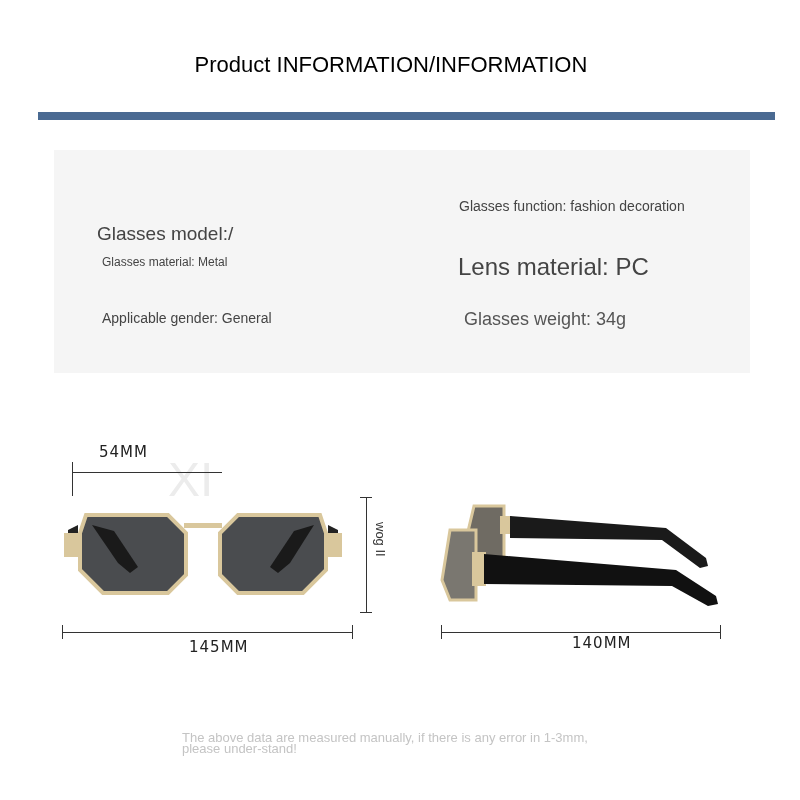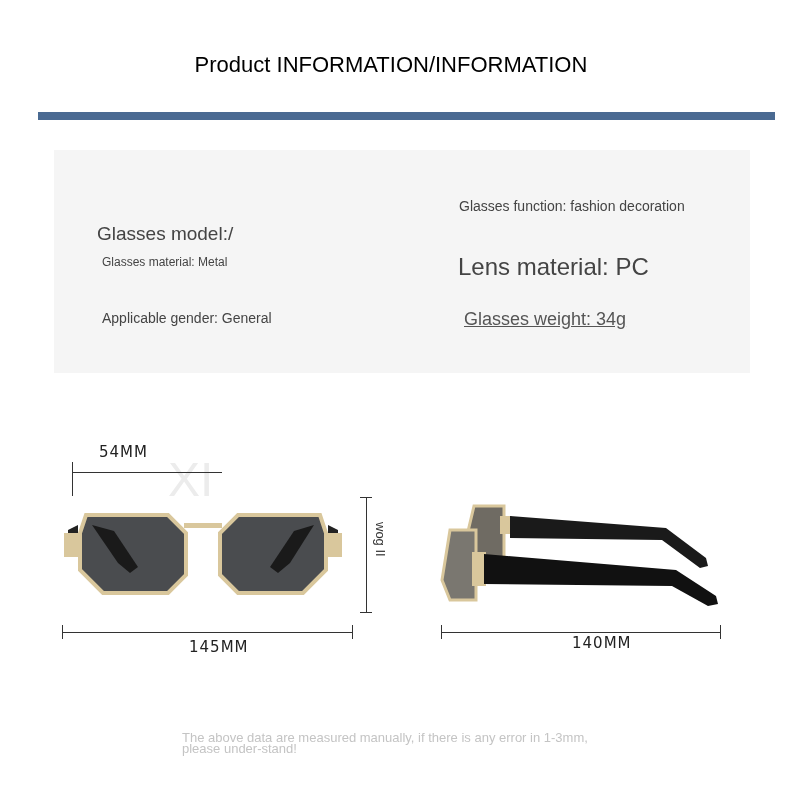--- a/index.html
+++ b/index.html
@@ -20,21 +20,21 @@
 
 <div class="title">Product INFORMATION/INFORMATION</div>
 <div class="title-bar"></div>
 
 <div class="info-panel"></div>
 <div class="info" style="left:97px;top:196px;font-size:19px;margin-top:27px;">Glasses model:/</div>
 <div class="info" style="left:102px;top:255px;font-size:12px;">Glasses material: Metal</div>
 <div class="info" style="left:102px;top:310px;font-size:14px;">Applicable gender: General</div>
 <div class="info" style="left:459px;top:198px;font-size:14px;text-align:right;">Glasses function: fashion decoration</div>
 <div class="info" style="left:458px;top:253px;font-size:24px;">Lens material: PC</div>
-<div class="info" style="left:464px;top:309px;font-size:18px;color:#555;text-decoration:underline;">Glasses weight: 34g</div>
+<div class="info" style="left:464px;top:309px;font-size:18px;color:#555;">Glasses weight: 34g</div>
 
 <div class="watermark">XI</div>
 
 <div class="dim-label" style="left:99px;top:443px;">54MM</div>
 <div class="vtick" style="left:72px;top:462px;height:34px;"></div>
 <div class="hline" style="left:72px;top:472px;width:150px;"></div>
 
 <div style="position:absolute;left:58px;top:505px;width:290px;height:100px;">
   <svg width="290" height="100" viewBox="0 0 290 100">
     <path d="M10 25 L20 20 L20 50 L10 45 Z" fill="#222"></path>

